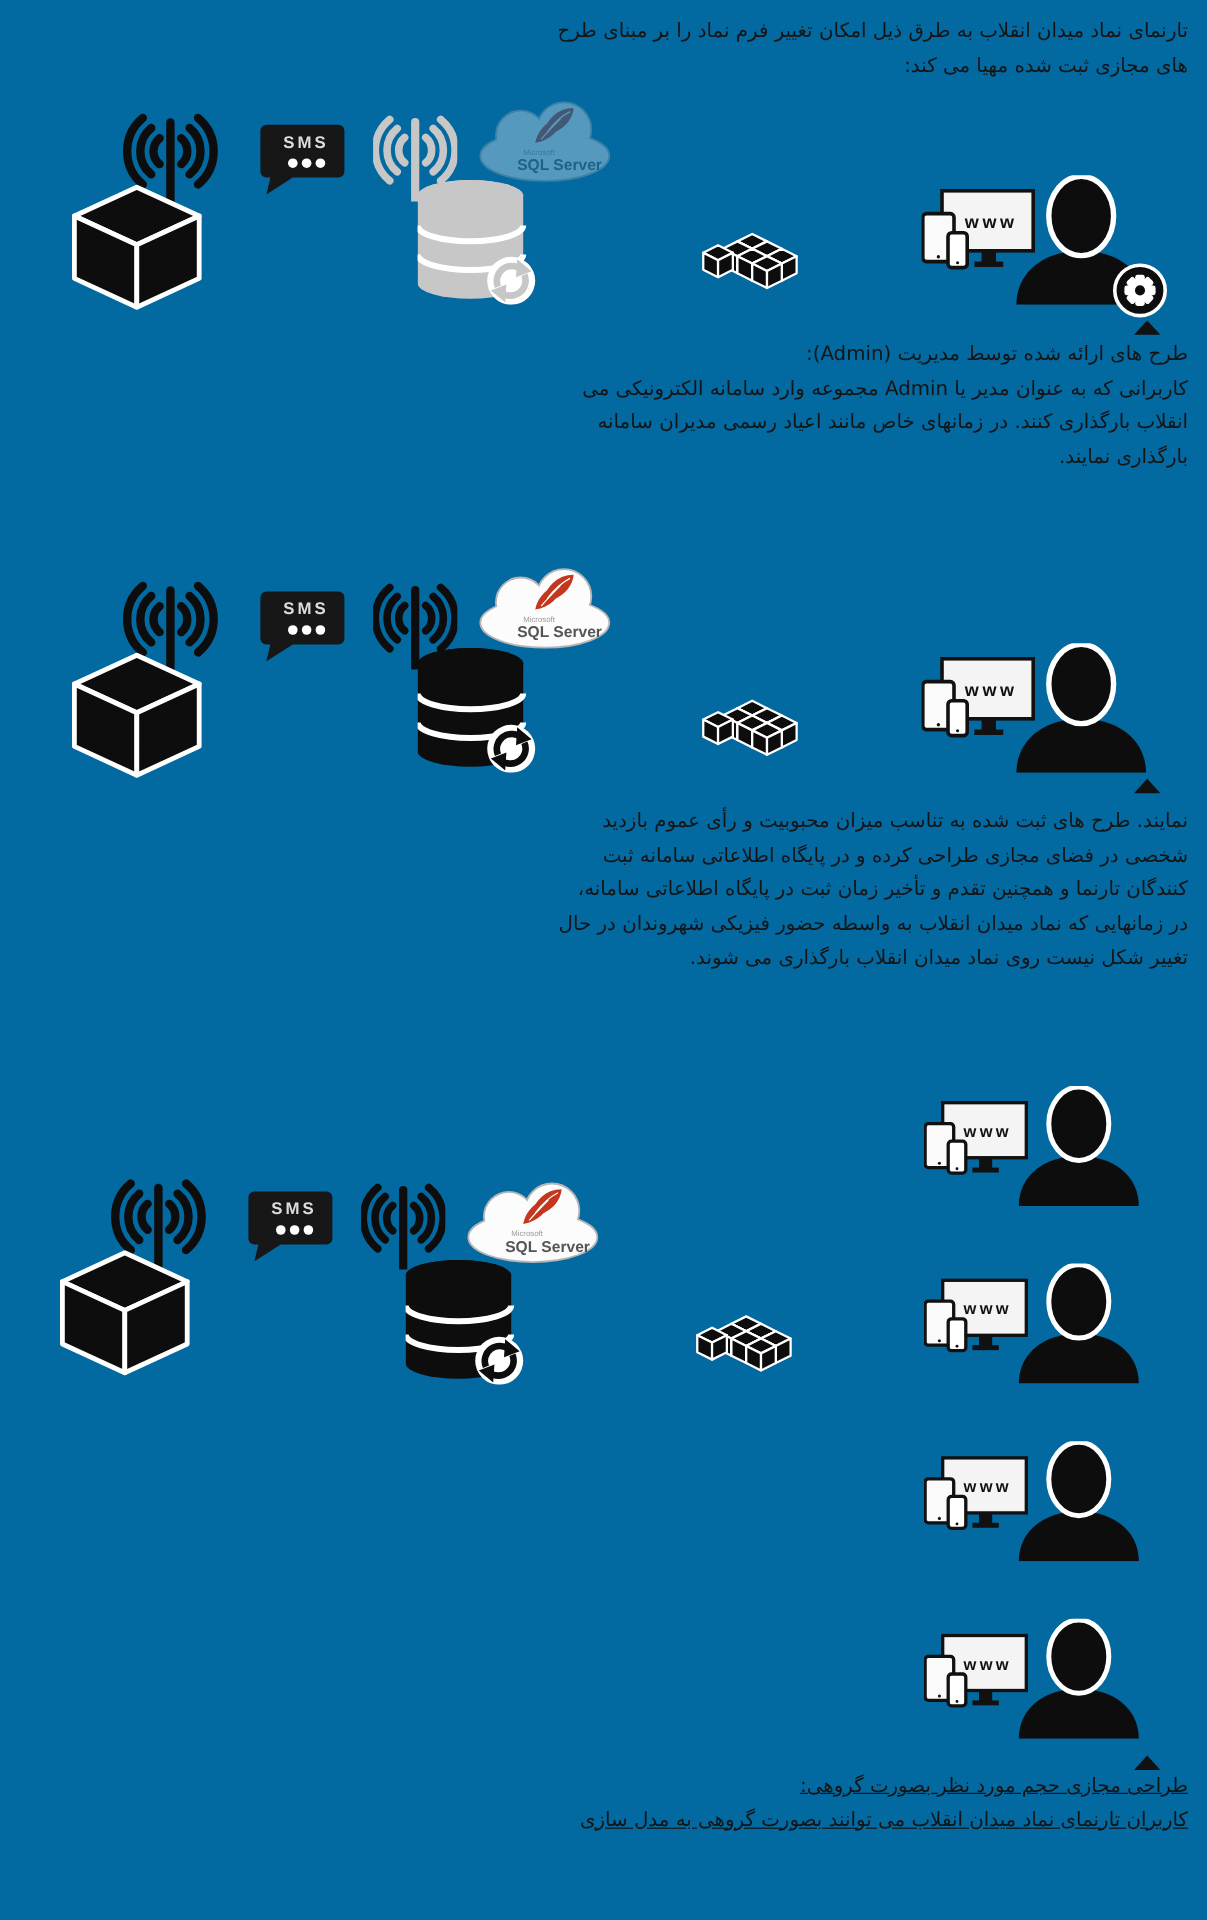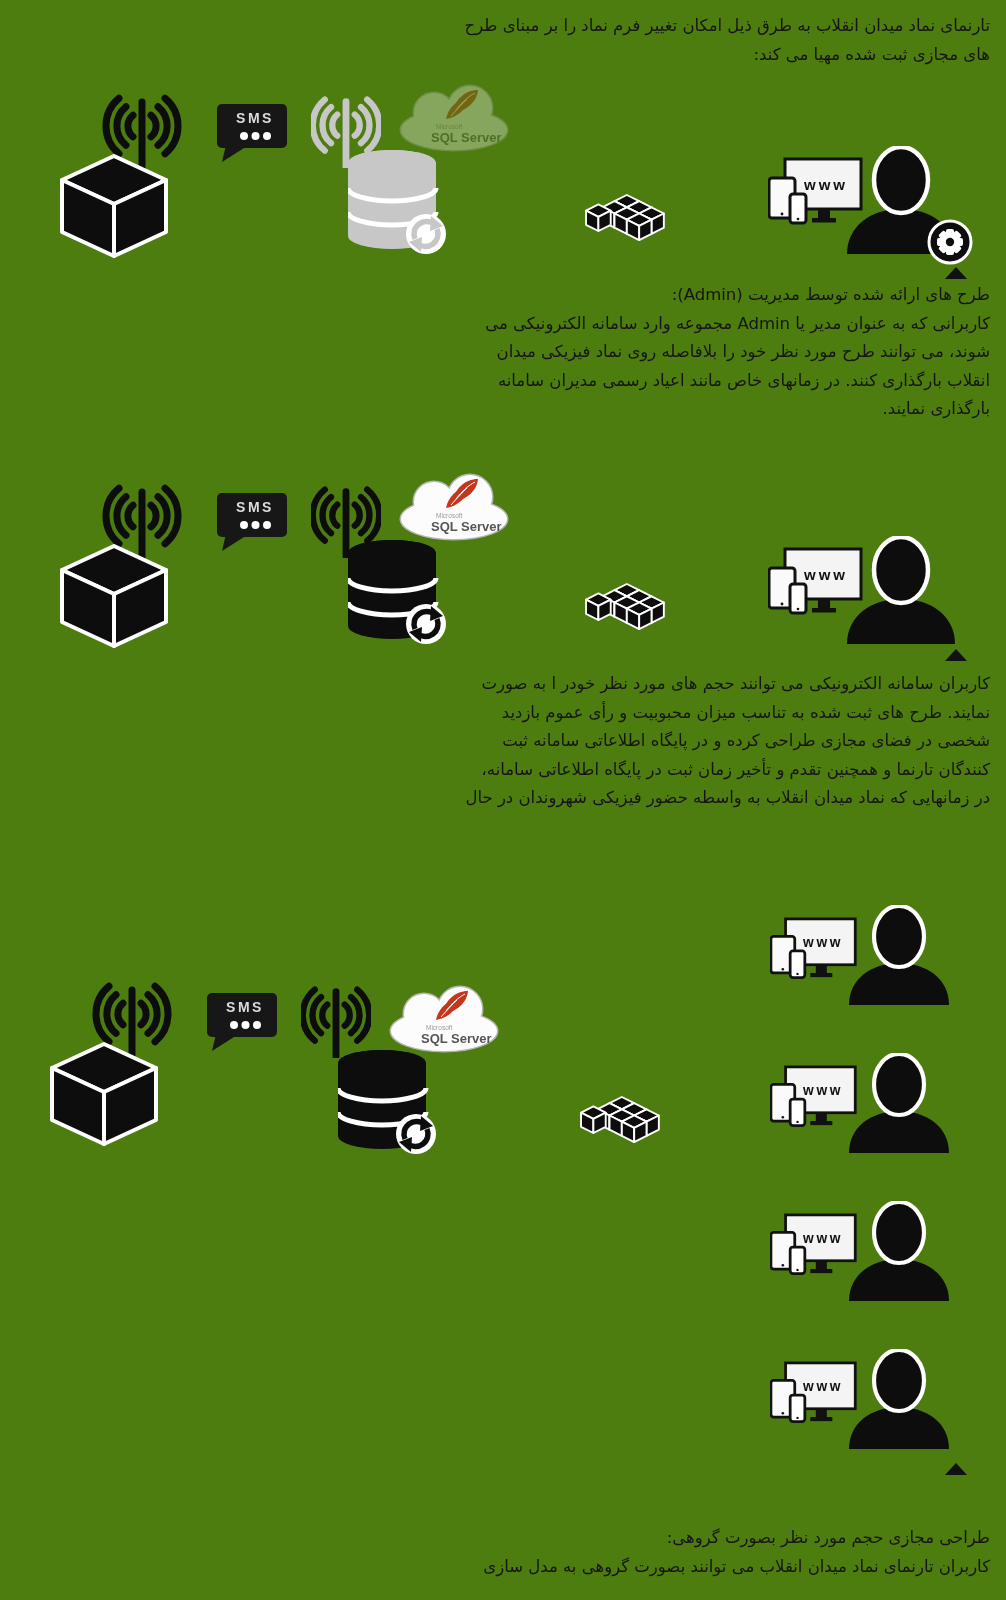--- a/index.html
+++ b/index.html
@@ -1,16 +1,16 @@
 <!DOCTYPE html>
 <html lang="fa"><head>
 <meta charset="utf-8">
 <style>
   html,body{margin:0;padding:0;background:#fff;}
-  .canvas{position:relative;width:1006px;height:1600px;background:#4d7c0f;overflow:hidden;
+  .canvas{position:relative;width:1006px;height:1600px;background:#0369a1;overflow:hidden;
           font-family:"DejaVu Sans",sans-serif;}
   .ic{position:absolute;}
   .ic svg{width:100%;height:100%;display:block;overflow:visible;}
   .par{position:absolute;right:16px;width:527px;direction:rtl;color:#151515;
        font-size:16.5px;line-height:28.5px;}
   .par .ln{white-space:nowrap;text-align:right;}
   .hidden-defs{position:absolute;width:0;height:0;overflow:hidden;}
 </style>
 </head>
 <body>
@@ -228,21 +228,20 @@
     </div>
   <div class="ic" style="left:944px;top:266px;width:24px;height:14px">
       <svg viewBox="0 0 24 14">
         <use href="#sym-triangle"></use>
       </svg>
     </div>
 
   <div class="par" style="top:281px;">
     <div class="ln">طرح های ارائه شده توسط مدیریت (Admin):</div>
     <div class="ln">کاربرانی که به عنوان مدیر یا Admin مجموعه وارد سامانه الکترونیکی می</div>
-    <div class="ln">شوند، می توانند طرح مورد نظر خود را بلافاصله روی نماد فیزیکی میدان</div>
     <div class="ln">انقلاب بارگذاری کنند. در زمانهای خاص مانند اعیاد رسمی مدیران سامانه</div>
     <div class="ln">بارگذاری نمایند.</div>
   </div>
 
   <div class="ic" style="left:42px;top:478px;width:160px;height:172px;color:#0d0d0d">
       <svg viewBox="0 0 160 172">
         <use href="#sym-cube-antenna"></use>
       </svg>
     </div>
   <div class="ic" style="left:216px;top:492px;width:72px;height:62px;color:#171717">
@@ -280,25 +279,25 @@
         <use href="#sym-person"></use>
       </svg>
     </div>
   <div class="ic" style="left:944px;top:648px;width:24px;height:14px">
       <svg viewBox="0 0 24 14">
         <use href="#sym-triangle"></use>
       </svg>
     </div>
 
   <div class="par" style="top:670px;">
-    <div class="ln">کاربران سامانه الکترونیکی می توانند حجم های مورد نظر خودر ا به صورت</div>
     <div class="ln">نمایند. طرح های ثبت شده به تناسب میزان محبوبیت و رأی عموم بازدید</div>
     <div class="ln">شخصی در فضای مجازی طراحی کرده و در پایگاه اطلاعاتی سامانه ثبت</div>
     <div class="ln">کنندگان تارنما و همچنین تقدم و تأخیر زمان ثبت در پایگاه اطلاعاتی سامانه،</div>
     <div class="ln">در زمانهایی که نماد میدان انقلاب به واسطه حضور فیزیکی شهروندان در حال</div>
+    <div class="ln">تغییر شکل نیست روی نماد میدان انقلاب بارگذاری می شوند.</div>
   </div>
 
   <div class="ic" style="left:32px;top:976px;width:160px;height:172px;color:#0d0d0d">
       <svg viewBox="0 0 160 172">
         <use href="#sym-cube-antenna"></use>
       </svg>
     </div>
   <div class="ic" style="left:206px;top:992px;width:72px;height:62px;color:#171717">
       <svg viewBox="0 0 72 62">
         <use href="#sym-sms"></use>
@@ -368,18 +367,18 @@
         <use href="#sym-person"></use>
       </svg>
     </div>
 
   <div class="ic" style="left:944px;top:1462px;width:24px;height:14px">
       <svg viewBox="0 0 24 14">
         <use href="#sym-triangle"></use>
       </svg>
     </div>
 
-  <div class="par" style="top:1524px;">
+  <div class="par" style="top:1474px;text-decoration:underline;">
     <div class="ln">طراحی مجازی حجم مورد نظر بصورت گروهی:</div>
     <div class="ln">کاربران تارنمای نماد میدان انقلاب می توانند بصورت گروهی به مدل سازی</div>
   </div>
 
 </div>
 
 </body></html>

